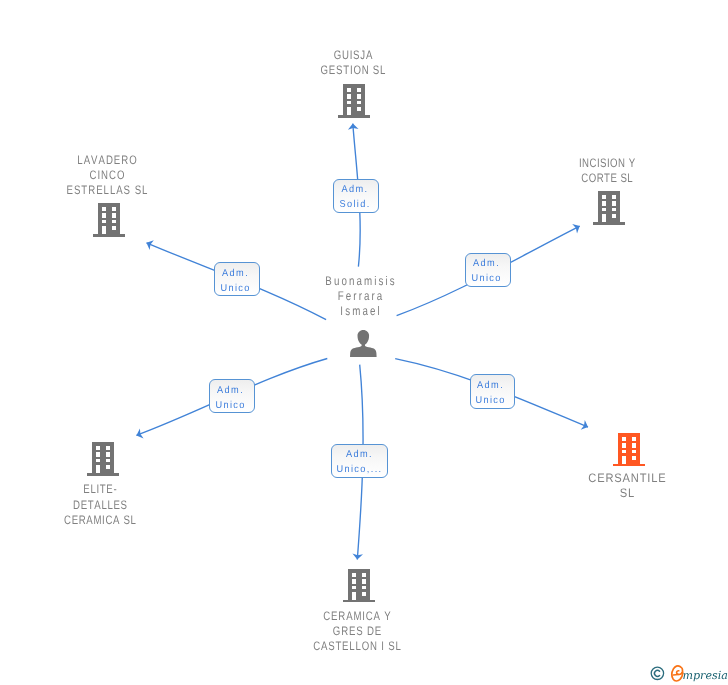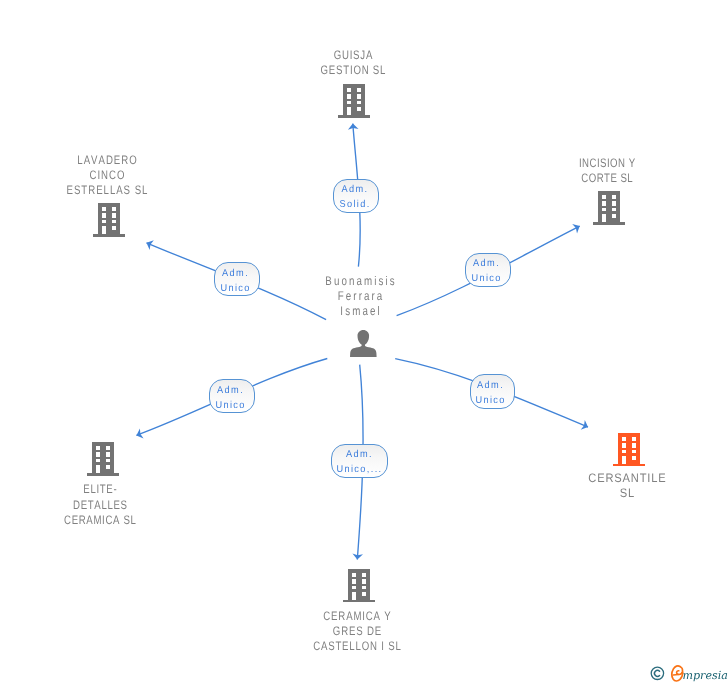--- a/index.html
+++ b/index.html
@@ -6,21 +6,21 @@
   html,body{margin:0;padding:0;background:#ffffff;}
   body{width:728px;height:685px;overflow:hidden;
        font-family:"Liberation Sans",sans-serif;-webkit-font-smoothing:antialiased;text-rendering:geometricPrecision;}
   #stage{position:relative;width:728px;height:685px;background:#fff;}
   svg.edges{position:absolute;left:0;top:0;width:728px;height:685px;pointer-events:none;}
   .node-label{position:absolute;text-align:center;color:#808080;font-size:12.35px;
               line-height:15.2px;white-space:pre-line;letter-spacing:1.1px;
               padding-left:1.1px;box-sizing:border-box;font-kerning:none;
               transform:scaleX(0.78);transform-origin:center center;}
   .center-label{letter-spacing:2.7px;padding-left:2.7px;font-size:12.5px;line-height:15.2px;}
-  .edge-label{position:absolute;border:1.2px solid #5693d4;border-radius:14px;
+  .edge-label{position:absolute;border:1.2px solid #5693d4;border-radius:6px;
      background:linear-gradient(to bottom,#eeeeee 0%,#f7f7f7 40%,#ffffff 100%);
      box-sizing:border-box;}
   .edge-label .t{position:absolute;left:3.2px;top:2.7px;color:#3c7ddc;
      font-size:10px;line-height:15.0px;white-space:pre-line;letter-spacing:1.5px;
      padding-left:1.5px;text-align:center;font-kerning:none;
      display:inline-block;width:max-content;
      transform:scaleX(0.92);transform-origin:left top;}
   .icon{position:absolute;}
   .wm{position:absolute;}
 </style>

